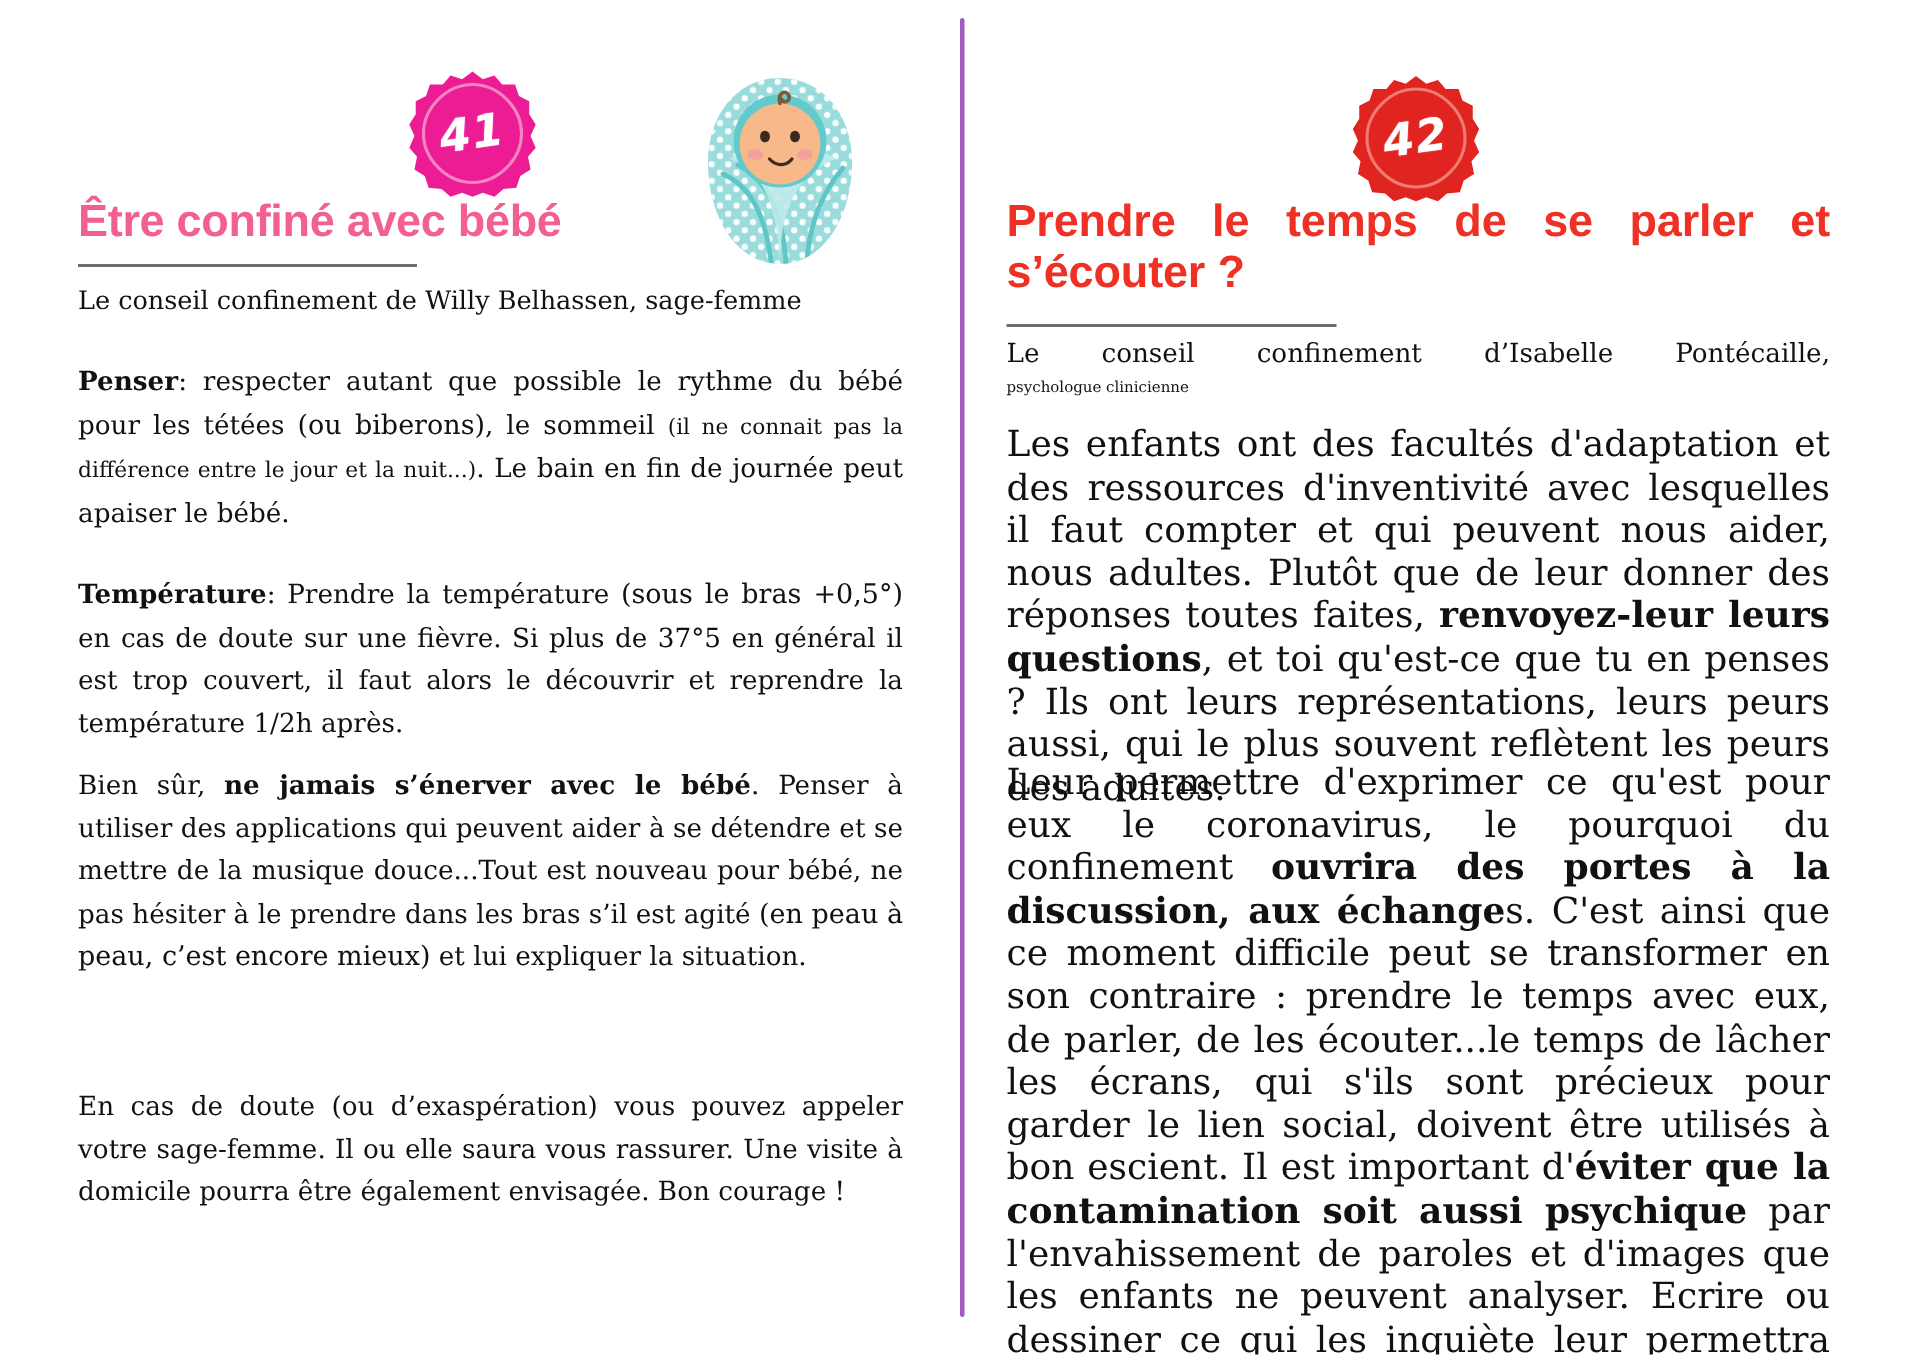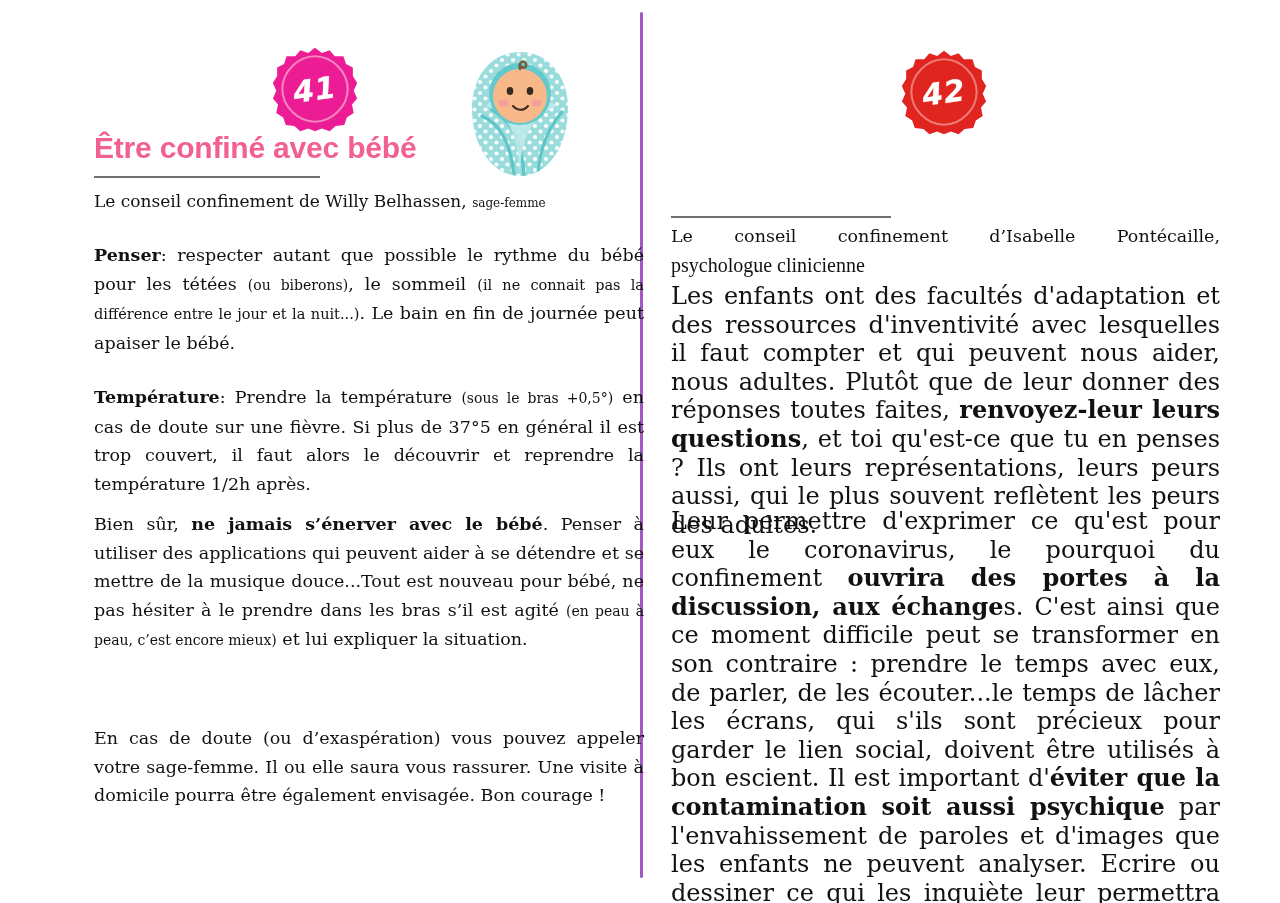--- a/index.html
+++ b/index.html
@@ -19,21 +19,21 @@
   
   .page {
     position: absolute;
     inset: 0;
   }
   .col {
     position: absolute;
     top: 0;
     height: 903px;
   }
-  .col-left  { left: 52px;  width: 550px; margin-left: 42px; }
+  .col-left  { left: 52px;  width: 550px; }
   .col-right { left: 671px; width: 549px; }
 
   .divider {
     position: absolute;
     left: 640px;
     top: 12px;
     width: 3px;
     height: 866px;
     background: #a05ac0;
     border-radius: 2px;
@@ -114,38 +114,37 @@
     left: 0;
     font-family: "DejaVu Serif", serif;
     color: #111;
   }
   .attrib-left {
     top: 190px;
     width: 550px;
     font-size: 17px;
     line-height: 1.35;
   }
-  .attrib-left .small { font-size: 12px; }
+  .attrib-left .small { font-size: 17px; }
 
   .attrib-right {
     top: 224px;
     width: 549px;
     font-size: 17.5px;
     line-height: 1.45;
     text-align: justify;
     text-align-last: justify;
   }
   .attrib-right-2 {
     position: absolute;
     left: 0;
     top: 252px;
     width: 549px;
-    font-size: 20px;
+    font-size: 10px;
     line-height: 1.3;
-    font-family: Liberation Serif, serif;
   }
 
   
   .para {
     position: absolute;
     left: 0;
     margin: 0;
     text-align: justify;
     text-align-last: left;
     color: #111;
@@ -154,21 +153,21 @@
     width: 550px;
     font-size: 17.5px;
     line-height: 28.5px;
   }
   .col-right .para {
     width: 549px;
     font-size: 24px;
     line-height: 28.6px;
   }
   .para b { font-weight: 700; }
-  .sm  { font-size: 14px; }
+  .sm  { font-size: 18px; }
   .sm2 { font-size: 14.5px; }
 
   #p-left-1 { top: 241px; }
   #p-left-2 { top: 383px; }
   #p-left-3 { top: 510px; }
   #p-left-4 { top: 724px; }
 
   #p-right-1 { top: 282px; }
   #p-right-2 { top: 507px; }
 </style>
@@ -193,20 +192,21 @@
 
     <p class="para" id="p-left-2"><b>Température</b><span>: Prendre la température </span><span class="sm">(sous le bras +0,5°)</span><span> en cas de doute sur une fièvre. Si plus de 37°5 en général il est trop couvert, il faut alors le découvrir et reprendre la température 1/2h après.</span></p>
 
     <p class="para" id="p-left-3"><span>Bien sûr, </span><b>ne jamais s’énerver avec le bébé</b><span>. Penser à utiliser des applications qui peuvent aider à se détendre et se mettre de la musique douce...Tout est nouveau pour bébé, ne pas hésiter à le prendre dans les bras s’il est agité </span><span class="sm">(en peau à peau, c’est encore mieux)</span><span> et lui expliquer la situation.</span></p>
 
     <p class="para" id="p-left-4">En cas de doute (ou d’exaspération) vous pouvez appeler votre sage-femme. Il ou elle saura vous rassurer. Une visite à domicile pourra être également envisagée. Bon courage !</p>
   </div>
 
   <div class="col col-right">
 
+    <h1 class="title title-right">Prendre le temps de se parler et s’écouter ?</h1>
     <div class="rule rule-right"></div>
 
     <div class="attrib attrib-right">Le conseil confinement d’Isabelle Pontécaille,</div>
     <div class="attrib-right-2">psychologue clinicienne</div>
 
     <p class="para" id="p-right-1"><span>Les enfants ont des facultés d'adaptation et des ressources d'inventivité avec lesquelles il faut compter et qui peuvent nous aider, nous adultes. Plutôt que de leur donner des réponses toutes faites, </span><b>renvoyez-leur leurs questions</b><span>, et toi qu'est-ce que tu en penses ? Ils ont leurs représentations, leurs peurs aussi, qui le plus souvent reflètent les peurs des adultes.</span></p>
 
     <p class="para" id="p-right-2"><span>Leur permettre d'exprimer ce qu'est pour eux le coronavirus, le pourquoi du confinement </span><b>ouvrira des portes à la discussion, aux échange</b><span>s. C'est ainsi que ce moment difficile peut se transformer en son contraire : prendre le temps avec eux, de parler, de les écouter...le temps de lâcher les écrans, qui s'ils sont précieux pour garder le lien social, doivent être utilisés à bon escient. Il est important d'</span><b>éviter que la contamination soit aussi psychique</b><span> par l'envahissement de paroles et d'images que les enfants ne peuvent analyser. Ecrire ou dessiner ce qui les inquiète leur permettra de mettre leurs peurs à distance et vous pourrez reprendre cela avec eux pour ensuite partager des moments de jeux !</span></p>
   </div>
 

